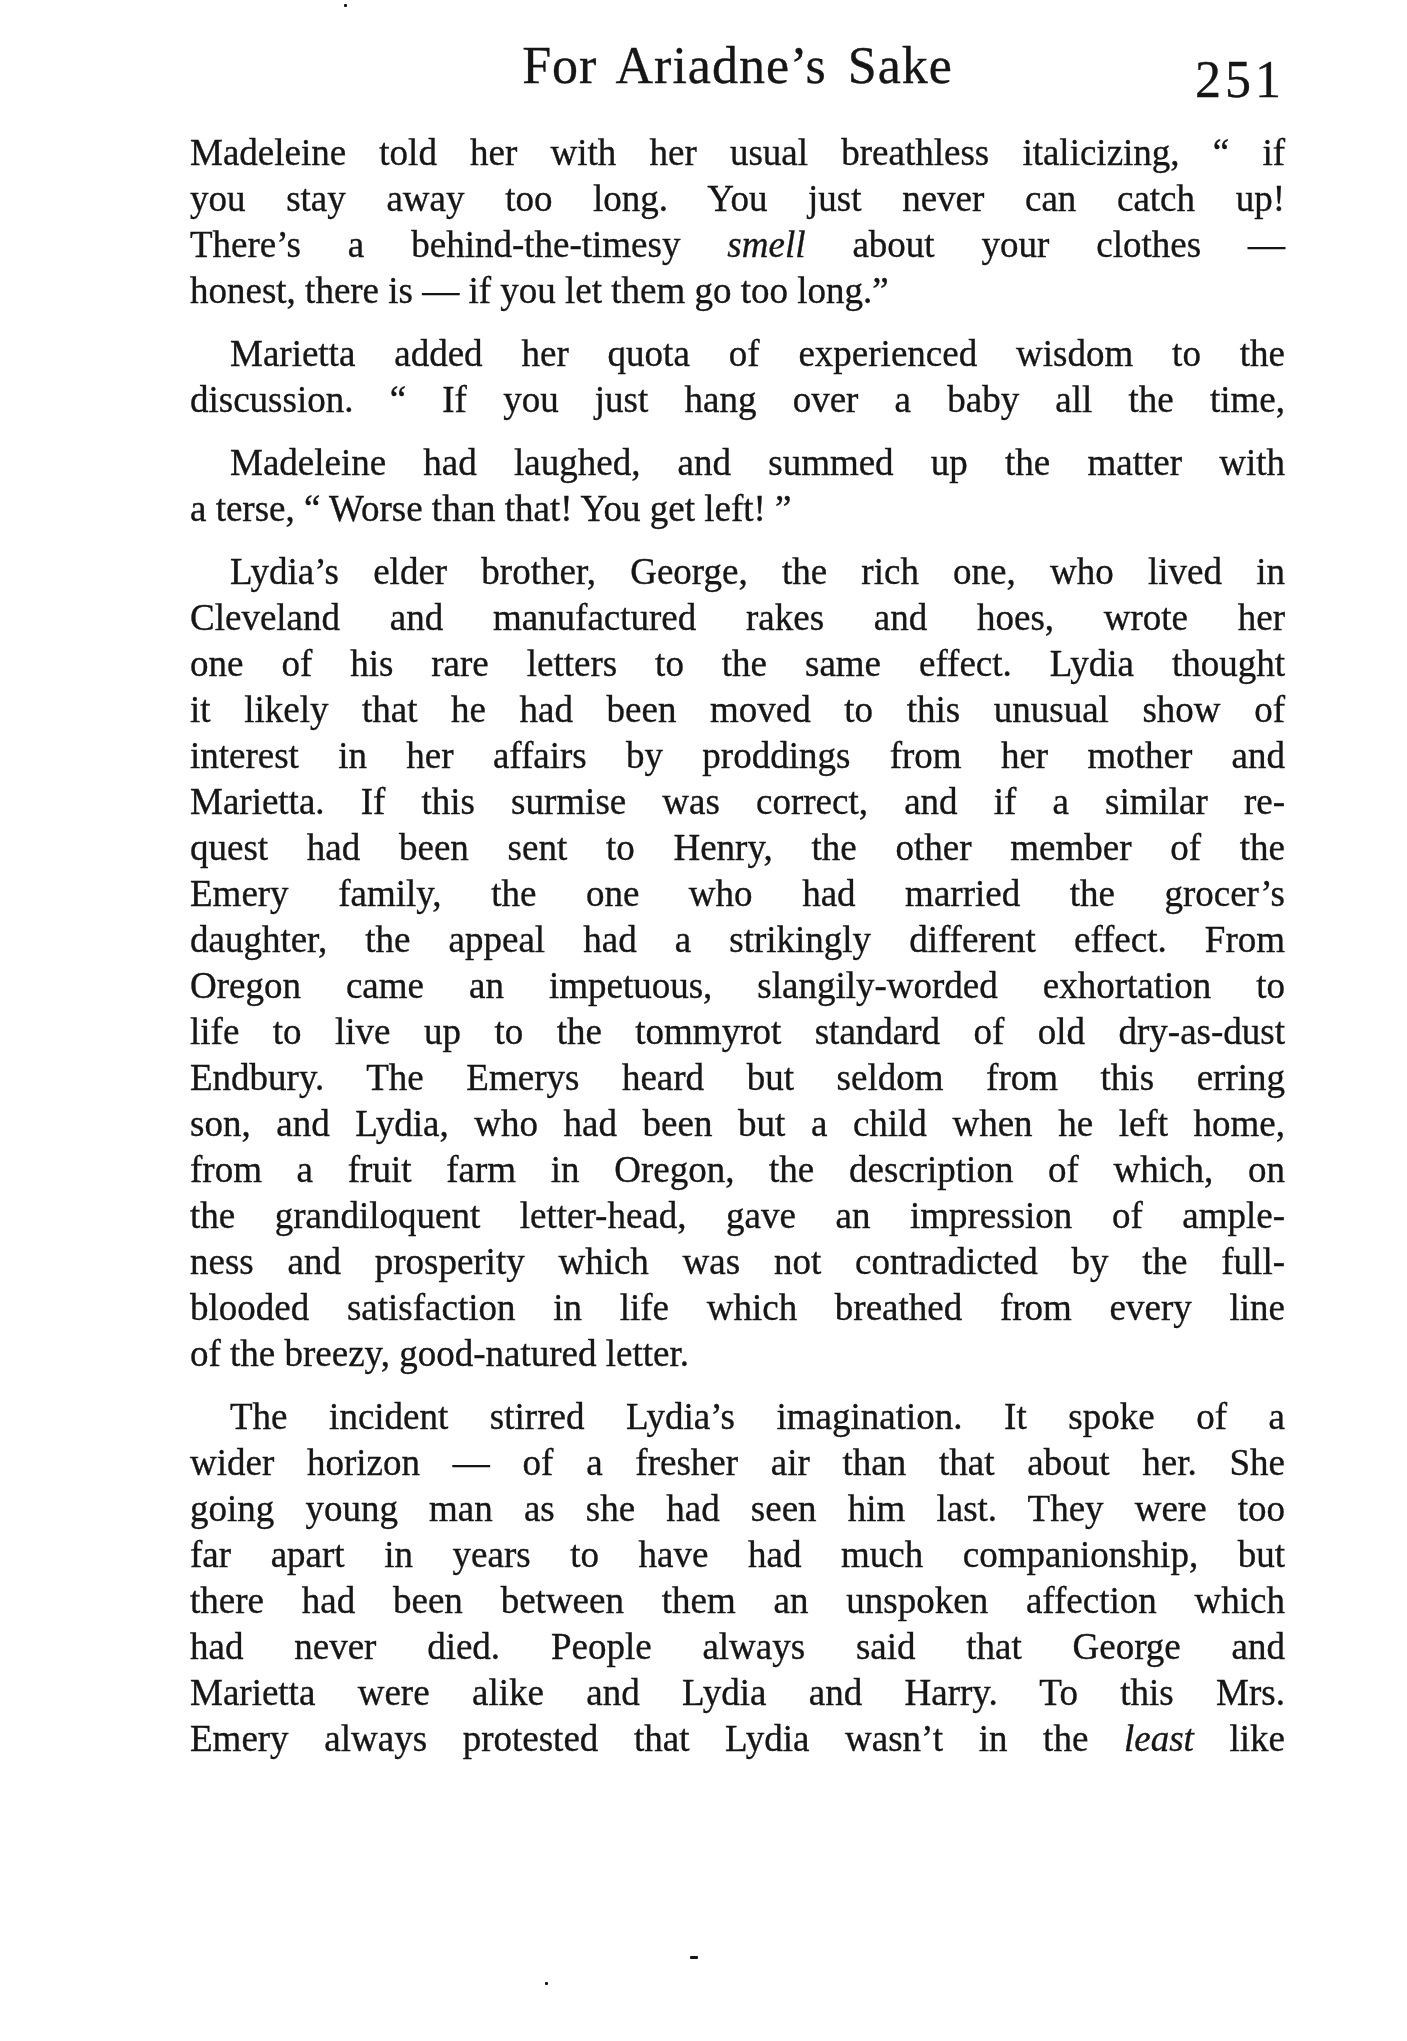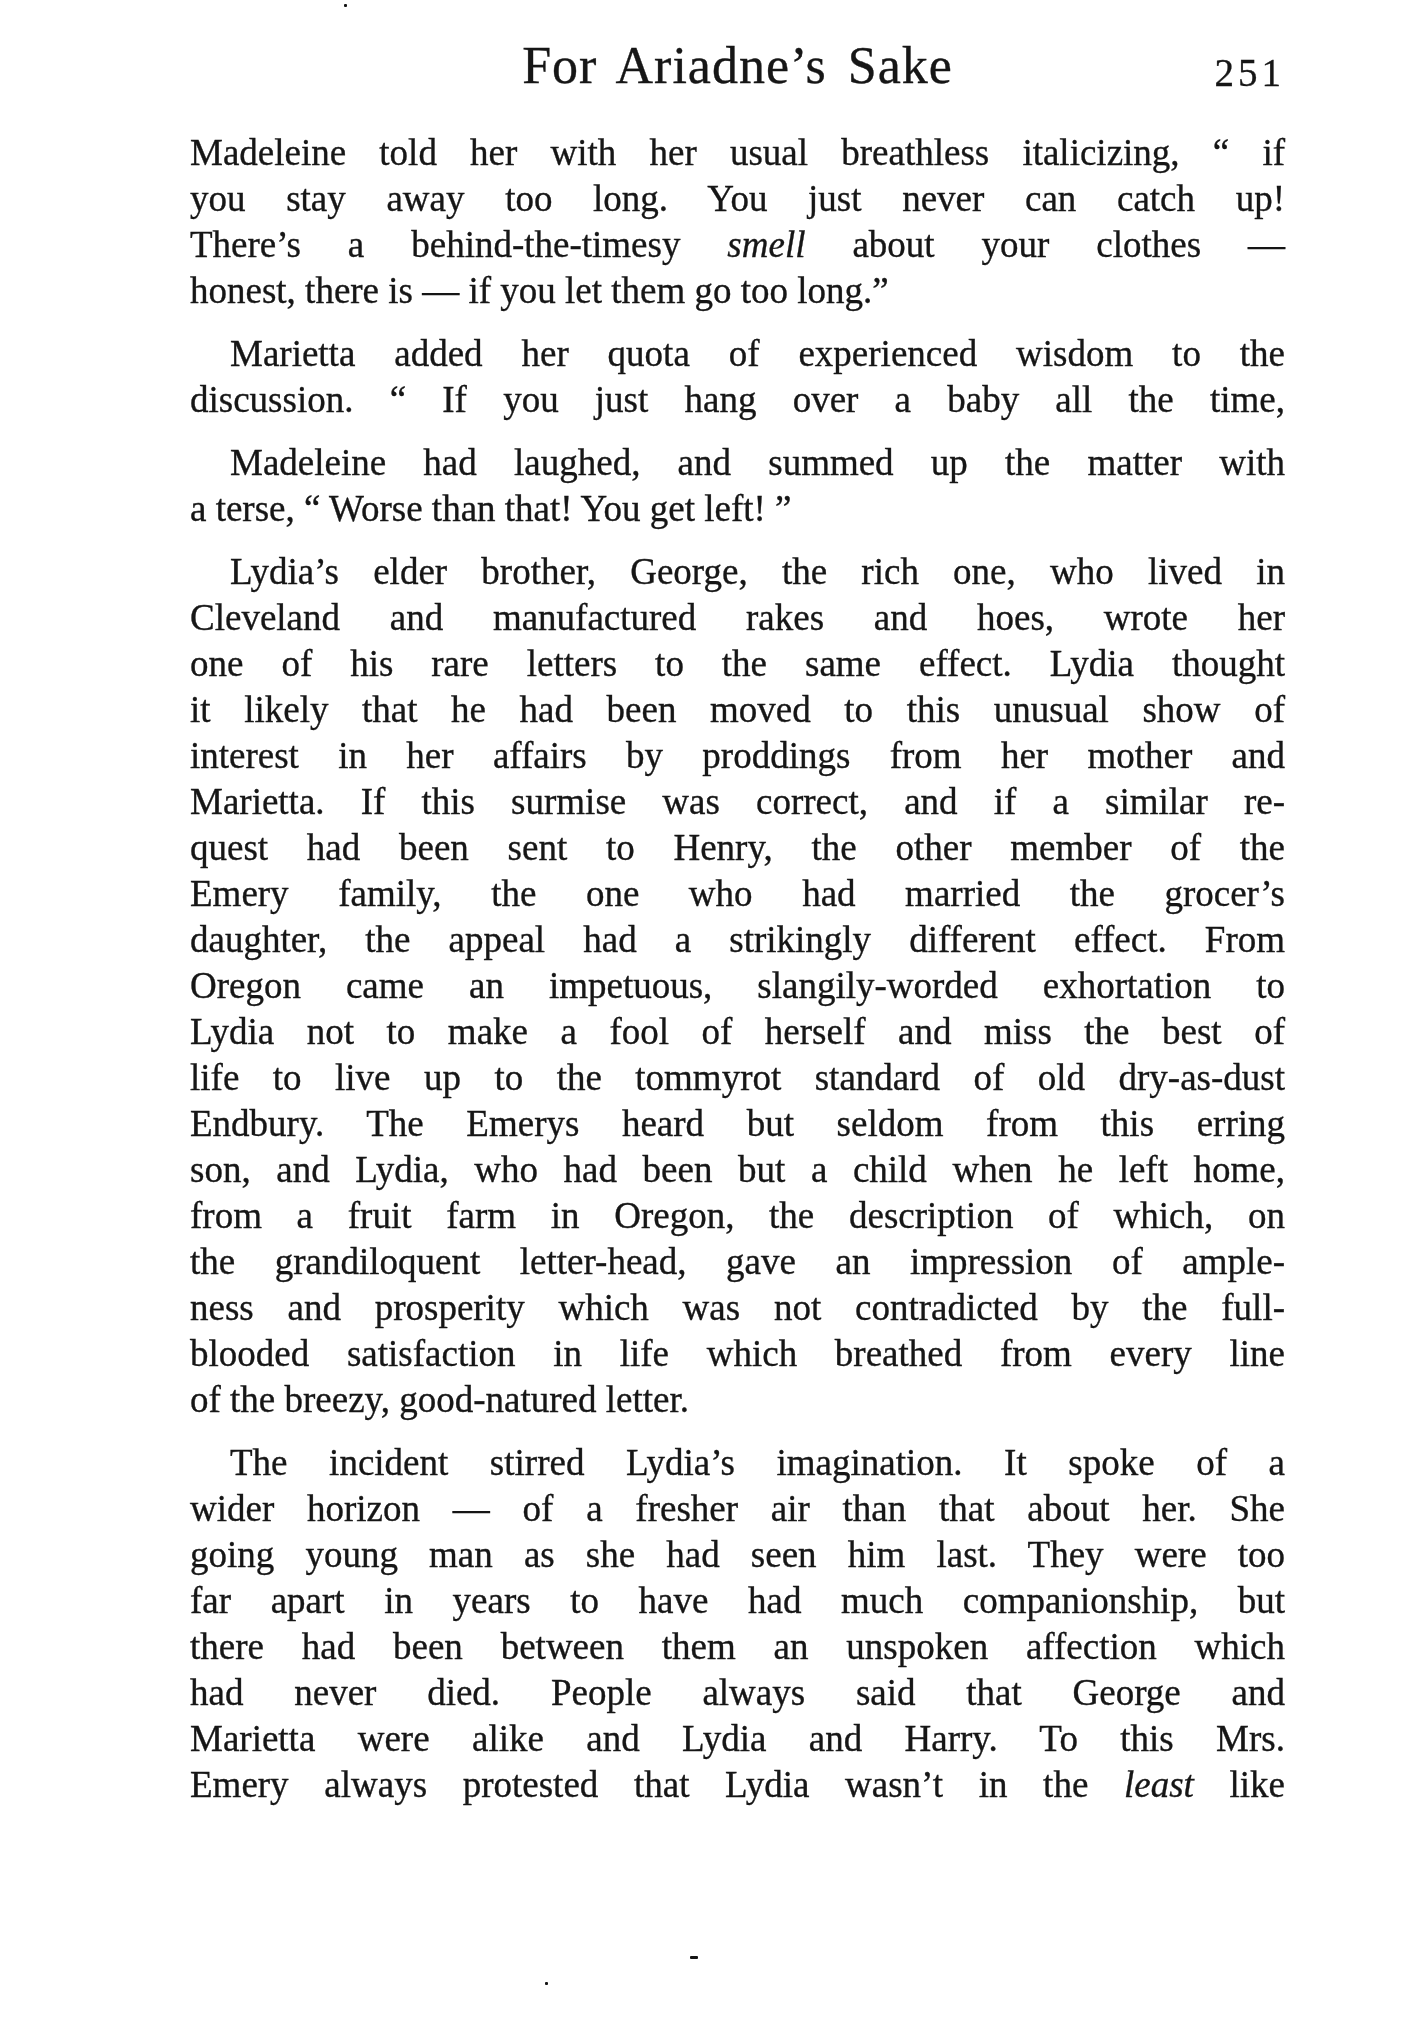--- a/index.html
+++ b/index.html
@@ -33,21 +33,21 @@
     text-align: center;
     font-size: 52px;
     letter-spacing: 1px;
     word-spacing: 7px;
     white-space: nowrap;
   }
   .page-number {
     position: absolute;
     right: 0;
     top: 14px;
-    font-size: 39px;
+    font-size: 52px;
     letter-spacing: 4px;
     font-feature-settings: "onum" 1;
   }
   .body-text {
     position: absolute;
     left: 190px;
     top: 130px;
     width: 1095px;
     font-size: 37px;
     line-height: 46px;
@@ -93,21 +93,20 @@
       <div class="line j ind"><span>Lydia’s elder brother, George, the rich one, who lived in</span></div>
       <div class="line j"><span>Cleveland and manufactured rakes and hoes, wrote her</span></div>
       <div class="line j"><span>one of his rare letters to the same effect. Lydia thought</span></div>
       <div class="line j"><span>it likely that he had been moved to this unusual show of</span></div>
       <div class="line j"><span>interest in her affairs by proddings from her mother and</span></div>
       <div class="line j"><span>Marietta. If this surmise was correct, and if a similar re-</span></div>
       <div class="line j"><span>quest had been sent to Henry, the other member of the</span></div>
       <div class="line j"><span>Emery family, the one who had married the grocer’s</span></div>
       <div class="line j"><span>daughter, the appeal had a strikingly different effect. From</span></div>
       <div class="line j"><span>Oregon came an impetuous, slangily-worded exhortation to</span></div>
-      <div class="line j"><span>Lydia not to make a fool of herself and miss the best of</span></div>
       <div class="line j"><span>life to live up to the tommyrot standard of old dry-as-dust</span></div>
       <div class="line j"><span>Endbury. The Emerys heard but seldom from this erring</span></div>
       <div class="line j"><span>son, and Lydia, who had been but a child when he left home,</span></div>
       <div class="line j"><span>from a fruit farm in Oregon, the description of which, on</span></div>
       <div class="line j"><span>the grandiloquent letter-head, gave an impression of ample-</span></div>
       <div class="line j"><span>ness and prosperity which was not contradicted by the full-</span></div>
       <div class="line j"><span>blooded satisfaction in life which breathed from every line</span></div>
       <div class="line"><span>of the breezy, good-natured letter.</span></div>
       <div class="line j ind"><span>The incident stirred Lydia’s imagination. It spoke of a</span></div>
       <div class="line j"><span>wider horizon — of a fresher air than that about her. She</span></div>

